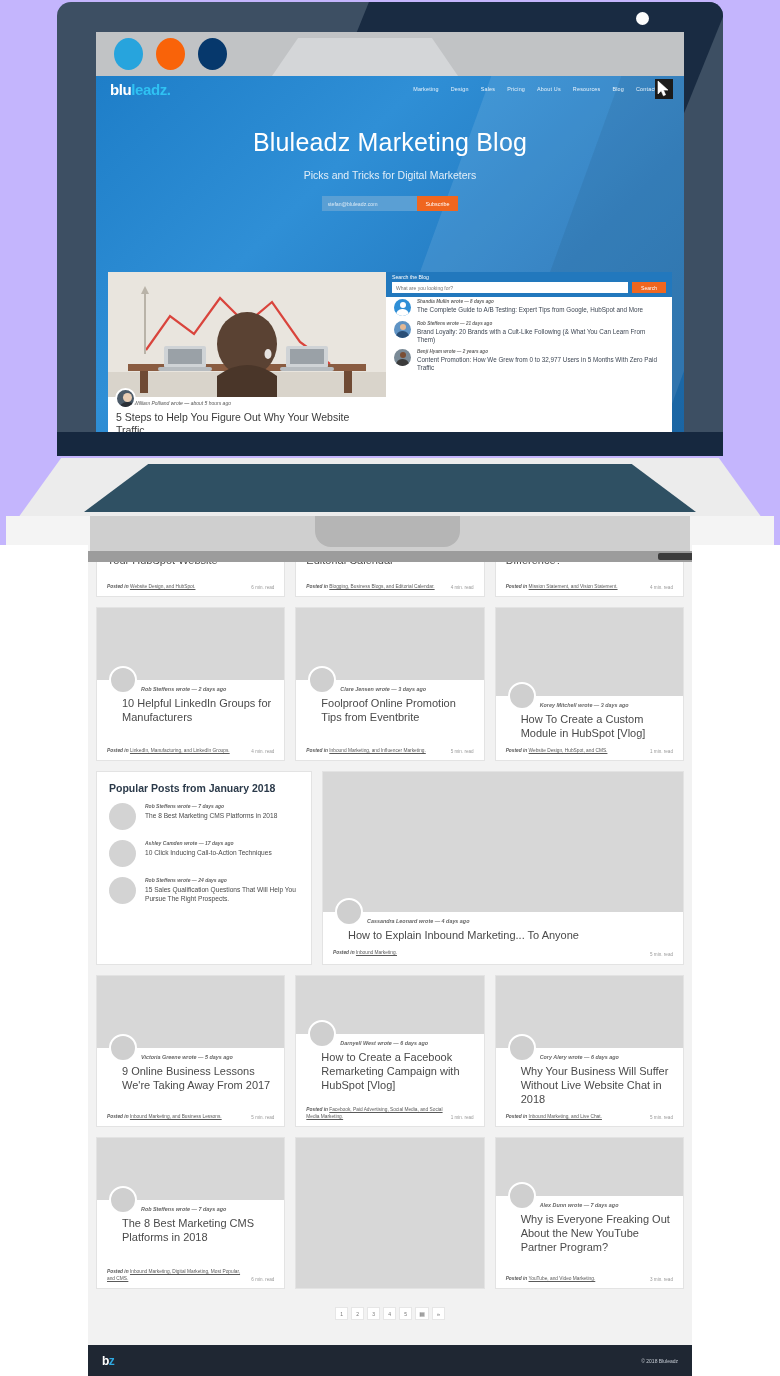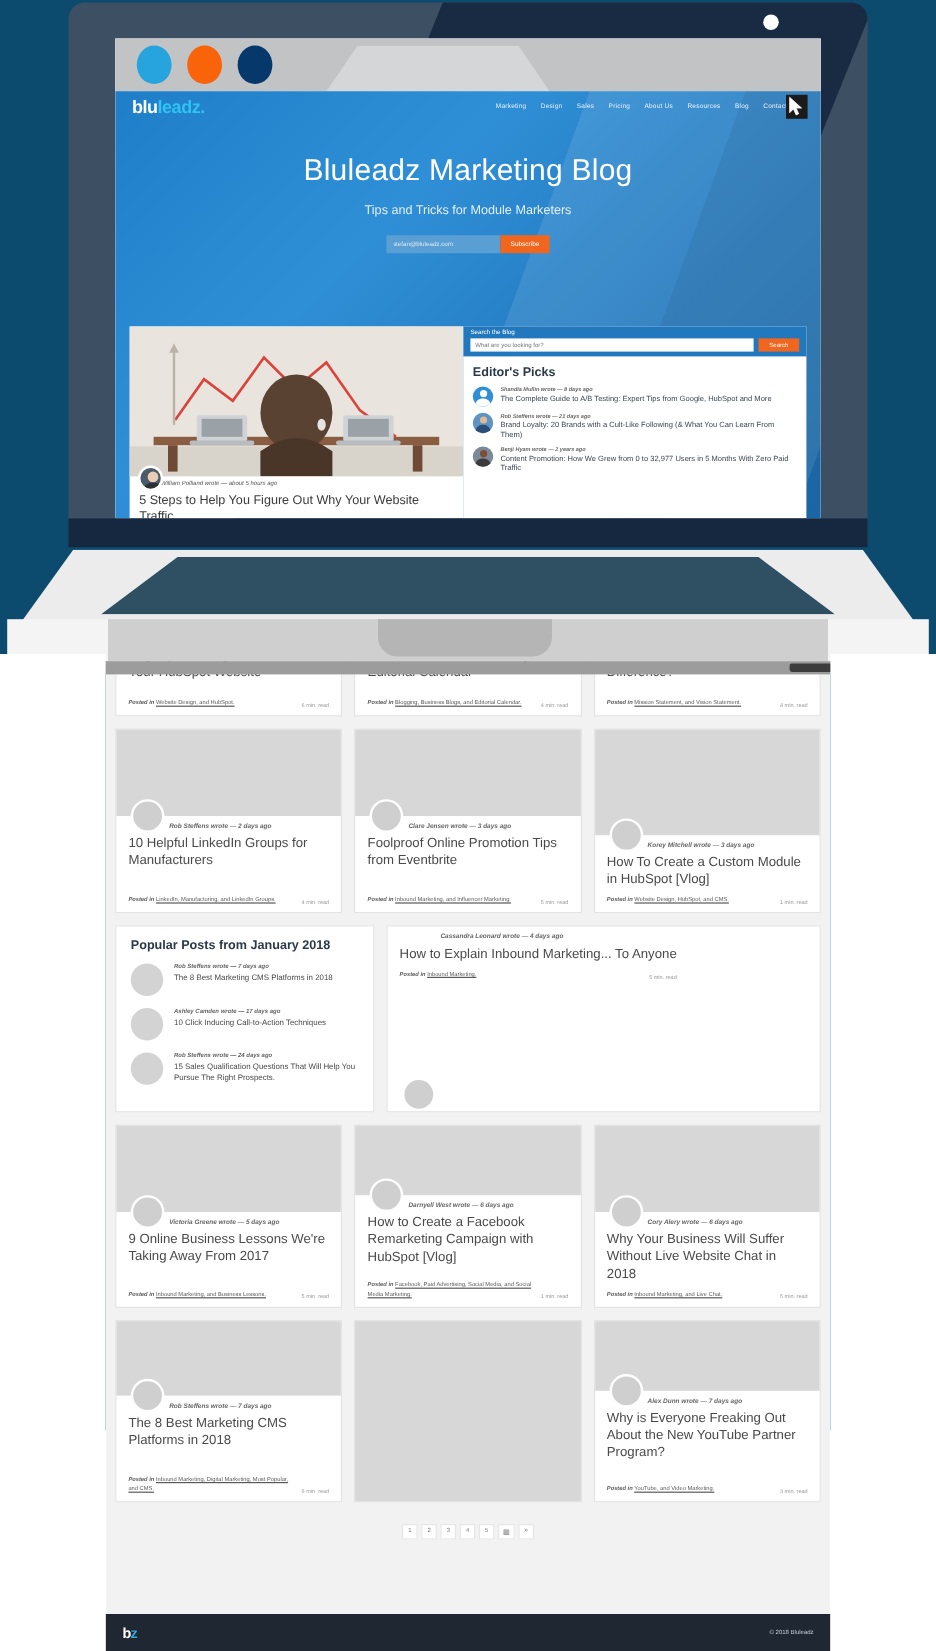--- a/index.html
+++ b/index.html
@@ -2,21 +2,21 @@
 <html><head>
 <meta charset="utf-8">
 <style>
   * { box-sizing: border-box; margin: 0; padding: 0; }
   html, body {
     width: 780px; height: 1376px;
     background: #ffffff;
     font-family: "Liberation Sans", sans-serif;
     overflow: hidden;
   }
-  #stage { position: relative; width: 780px; height: 1192px; background:#0c4a6e; }
+  #stage { position: relative; width: 780px; height: 1192px; background:#c4b5fd; }
 
   
   .laptop-lid {
     position: absolute; left: 57px; top: 2px; width: 666px; height: 452px;
     background: #3d4f63;
     border-radius: 14px 14px 0 0;
   }
   .lid-shade {
     position:absolute; left:0; top:0; width:100%; height:100%;
     border-radius:14px 14px 0 0; overflow:hidden;
@@ -221,21 +221,21 @@
     width:28px; height:28px; border-radius:50%; background:#cfcfcf;
     position:absolute; left:12px; border:2px solid #fff;
   }
   .card-body{ padding:6px 10px 6px 10px; position:relative; flex:1;
     display:flex; flex-direction:column; }
   .card-by{
     font-size:5.4px; color:#666; font-style:italic; font-weight:bold;
     margin-left:34px; margin-bottom:4px;
   }
   .card-title{
-    font-size:11px; color:#4a4a4a; line-height:1.28; font-weight:400;
+    font-size:11px; color:#4a4a4a; line-height:1.28; font-weight:400;margin-left:15px;
   }
   .card-foot{
     margin-top:auto; padding-top:7px; display:flex; align-items:flex-end;
     justify-content:space-between; gap:6px;
   }
   .card-tags{ font-size:4.8px; color:#5a5a5a; line-height:1.5; }
   .card-tags b{ font-style:italic; font-weight:bold; }
   .card-tags u{ text-decoration:underline; }
   .card-read{ font-size:4.6px; color:#9a9a9a; white-space:nowrap; }
 
@@ -260,21 +260,21 @@
     width:216px; background:#fff; border:1px solid #e3e3e3; padding:10px 12px 12px 12px;
   }
   .pop-title{ font-size:10.5px; color:#2b3a4a; font-weight:bold; margin-bottom:9px; }
   .pop-item{ display:flex; gap:9px; margin-bottom:10px; }
   .pop-av{ width:27px;height:27px;border-radius:50%;background:#d3d3d3;flex:0 0 27px; }
   .pop-by{ font-size:5px; color:#666; font-style:italic; font-weight:bold; }
   .pop-head{ font-size:6.6px; color:#4a4a4a; margin-top:3px; line-height:1.35; }
 
   .big-card{
     flex:1; background:#fff; border:1px solid #e3e3e3; position:relative;
-    display:flex; flex-direction:row;
+    display:flex; flex-direction:column;
   }
   .big-img{ height:140px; background:#d7d7d7; }
   .big-body{ padding:6px 10px 7px 10px; position:relative; }
 
   
   .pager{
     display:flex; justify-content:center; align-items:center; gap:3px;
     padding:8px 0 10px 0;
   }
   .pg{
@@ -338,21 +338,21 @@
         </div>
         <div class="cursor">
           <svg width="13" height="17" viewBox="0 0 13 17">
             <path d="M1 1 L1 14 L4.2 10.8 L6.4 15.8 L8.6 14.8 L6.5 10.1 L11 10.1 Z" fill="#ffffff" stroke="#ffffff" stroke-width="0.6"></path>
           </svg>
         </div>
       </div>
 
       <div class="hero-body">
         <div class="hero-title">Bluleadz Marketing Blog</div>
-        <div class="hero-sub">Tips and Tricks for Module Marketers</div>
+        <div class="hero-sub">Picks and Tricks for Digital Marketers</div>
         <div class="sub-form">
           <input class="sub-input" value="stefan@bluleadz.com" style="">
           <button class="sub-btn">Subscribe</button>
         </div>
       </div>
 
       <div class="hero-cards">
 
         <div class="feature-card">
           <div class="feature-illus">
@@ -389,21 +389,20 @@
         </div>
 
         <div class="picks-card">
           <div class="search-strip">
             <div class="search-label">Search the Blog</div>
             <div class="search-row">
               <input class="search-input" placeholder="What are you looking for?" style="">
               <button class="search-btn">Search</button>
             </div>
           </div>
-          <div class="picks-title">Editor's Picks</div>
 
           <div class="pick-item">
             <div class="pick-av a1">
                 <div class="h"></div>
                 <div class="bd"></div>
               </div>
             <div class="pick-txt">
               <div class="pick-by">Shandia Mullin wrote — 8 days ago</div>
               <div class="pick-head">The Complete Guide to A/B Testing: Expert Tips from Google, HubSpot and More</div>
             </div>

